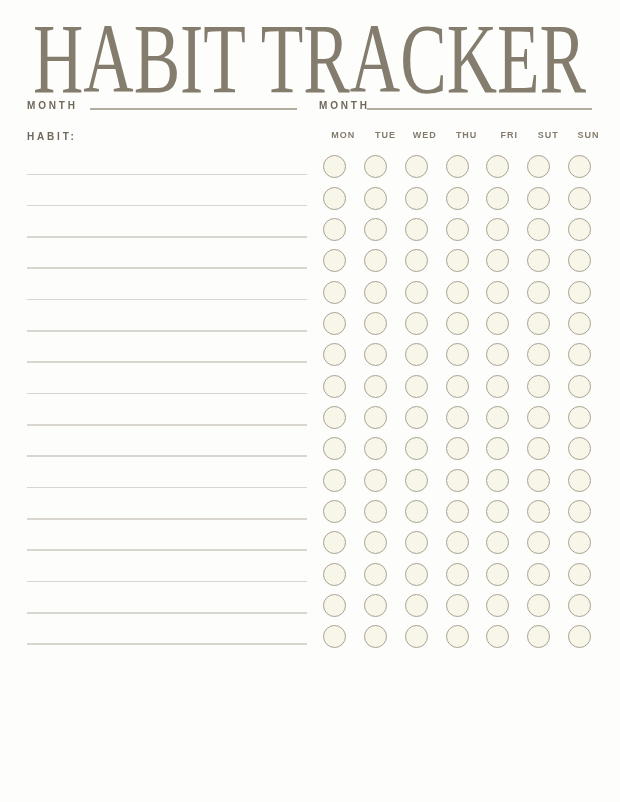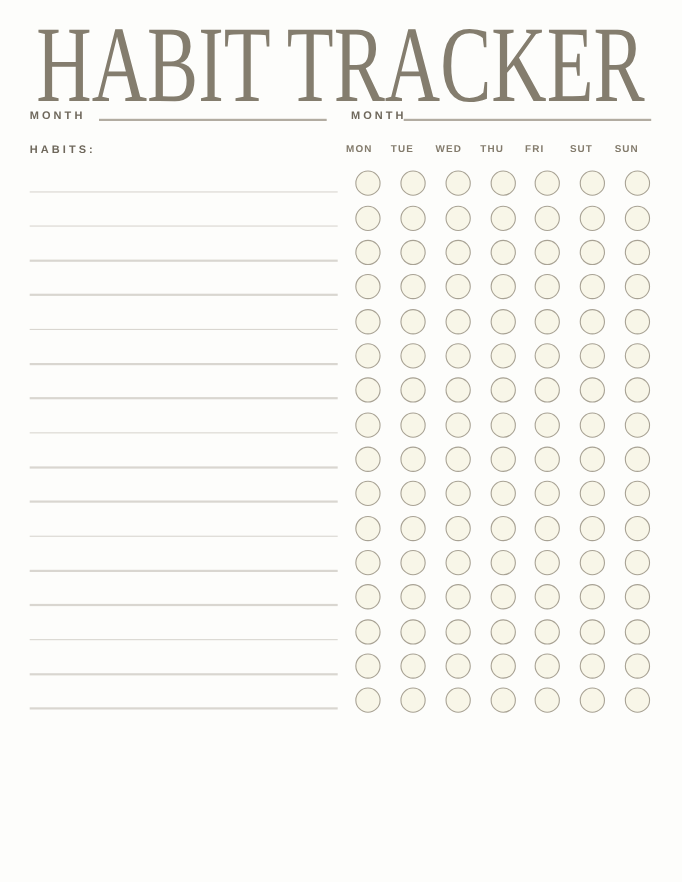--- a/index.html
+++ b/index.html
@@ -49,21 +49,21 @@
   .week-line  { left: 367px; top: 108px; width: 225px; }
   .day-header-row {
     position: absolute;
     left: 314.6px;
     top: 131px;
     width: 284.9px;
     display: grid;
     grid-template-columns: repeat(7, 1fr);
   }
   .day-label {
-    text-align: left;
+    text-align: right;
     font-size: 9px;
     font-weight: bold;
     letter-spacing: 1px;
     line-height: 1;
     color: var(--day);
   }
   .habit-lines { position: absolute; inset: 0; }
   .habit-line {
     position: absolute;
     left: 27px;
@@ -97,21 +97,21 @@
   <svg class="title-svg" width="620" height="110" viewBox="0 0 620 110">
     <text class="title-text" x="33" y="92" textLength="553" lengthAdjust="spacingAndGlyphs">HABIT TRACKER</text>
   </svg>
 
   <span class="field-label month-label">MONTH</span>
   <span class="field-line month-line"></span>
 
   <span class="field-label week-label">MONTH</span>
   <span class="field-line week-line"></span>
 
-  <span class="field-label habits-label">HABITS:</span>
+  <span class="field-label habits-label">HABIT:</span>
 
   <div class="day-header-row">
       <span class="day-label">MON</span>
       <span class="day-label">TUE</span>
       <span class="day-label">WED</span>
       <span class="day-label">THU</span>
       <span class="day-label">FRI</span>
       <span class="day-label">SUT</span>
       <span class="day-label">SUN</span>
     </div>

